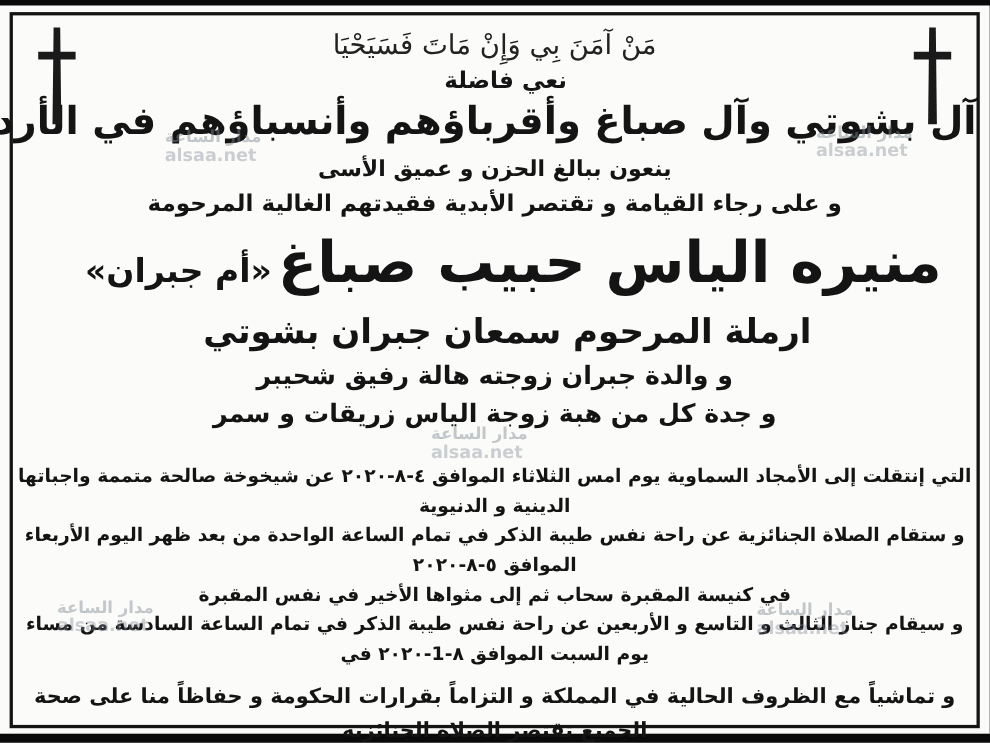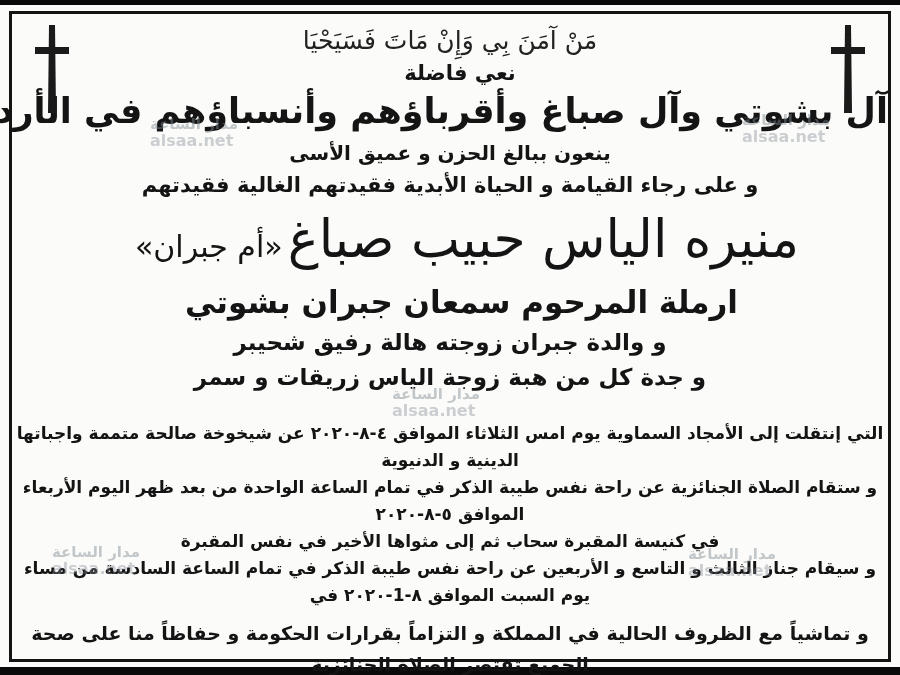--- a/index.html
+++ b/index.html
@@ -9,21 +9,21 @@
   .frame{position:absolute;left:9px;right:9px;top:6px;bottom:5px;border:3px solid #141414;}
   .content{position:absolute;inset:0;text-align:center;color:#141414;direction:rtl;}
   .cross{position:absolute;top:9px;width:40px;height:92px;}
   .cross.left{left:20px;}
   .cross.right{right:20px;}
   .verse-top{margin-top:12px;font-size:25px;font-weight:normal;color:#222;}
   .notice-type{margin-top:6px;font-size:21px;font-weight:bold;padding-left:20px;}
   .families{margin-top:6px;font-size:35px;font-weight:bold;white-space:nowrap;letter-spacing:-1px;}
   .grief{margin-top:10px;font-size:20px;font-weight:bold;}
   .hope{margin-top:8px;font-size:21px;font-weight:bold;}
-  .name-row{margin-top:14px;font-weight:normal;line-height:1.1;margin-left:34px;}
+  .name-row{margin-top:14px;font-weight:bold;line-height:1.1;margin-left:34px;}
   .name-main{font-size:52px;}
   .name-kunya{font-size:30px;}
   .widow{margin-top:16px;font-size:31px;font-weight:bold;padding-left:23px;}
   .relation{margin-top:9px;font-size:23px;font-weight:bold;}
   .details{margin-top:30px;font-size:17px;font-weight:bold;line-height:27px;}
   .covid{margin-top:9px;font-size:19px;font-weight:bold;line-height:31px;}
   .wm{position:absolute;pointer-events:none;text-align:left;line-height:1.05;z-index:5;}
   .wm .wm-ar{font-size:15px;color:rgba(125,135,145,.45);font-weight:bold;}
   .wm .wm-en{font-size:16px;color:rgba(125,135,145,.38);font-weight:bold;}
 </style>
@@ -46,21 +46,21 @@
             <polygon points="17,2 23,2 24,90 16,90" fill="#1a1a1a"></polygon>
             <polygon points="3,24 37,24 37,31 3,31" fill="#1a1a1a"></polygon>
           </svg>
         </span>
 
         <div class="verse-top">مَنْ آمَنَ بِي وَإِنْ مَاتَ فَسَيَحْيَا</div>
         <div class="notice-type">نعي فاضلة</div>
 
         <div class="families">آل بشوتي وآل صباغ وأقرباؤهم وأنسباؤهم في الأردن والمهجر</div>
         <div class="grief">ينعون ببالغ الحزن و عميق الأسى</div>
-        <div class="hope">و على رجاء القيامة و الحياة الأبدية فقيدتهم الغالية فقيدتهم</div>
+        <div class="hope">و على رجاء القيامة و تقتصر الأبدية فقيدتهم الغالية المرحومة</div>
 
         <div class="name-row">
           <span class="name-main">منيره الياس حبيب صباغ</span>
           <span class="name-kunya">«أم جبران»</span>
         </div>
 
         <div class="widow">ارملة المرحوم سمعان جبران بشوتي</div>
         <div class="relation">و والدة جبران زوجته هالة رفيق شحيبر</div>
         <div class="relation">و جدة كل من هبة زوجة الياس زريقات و سمر</div>
 

